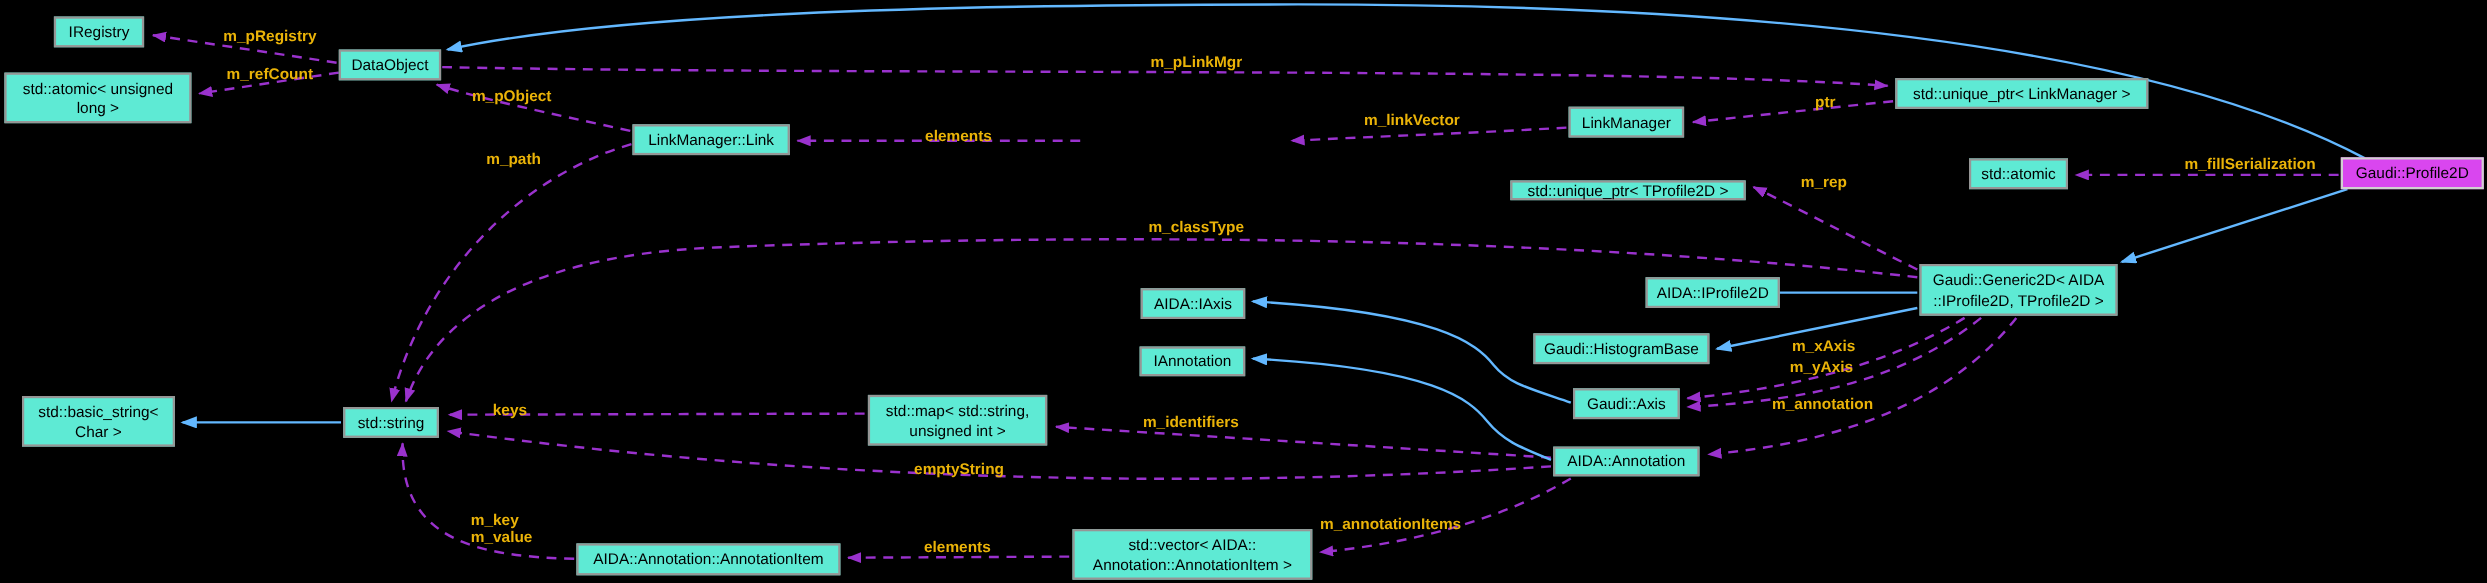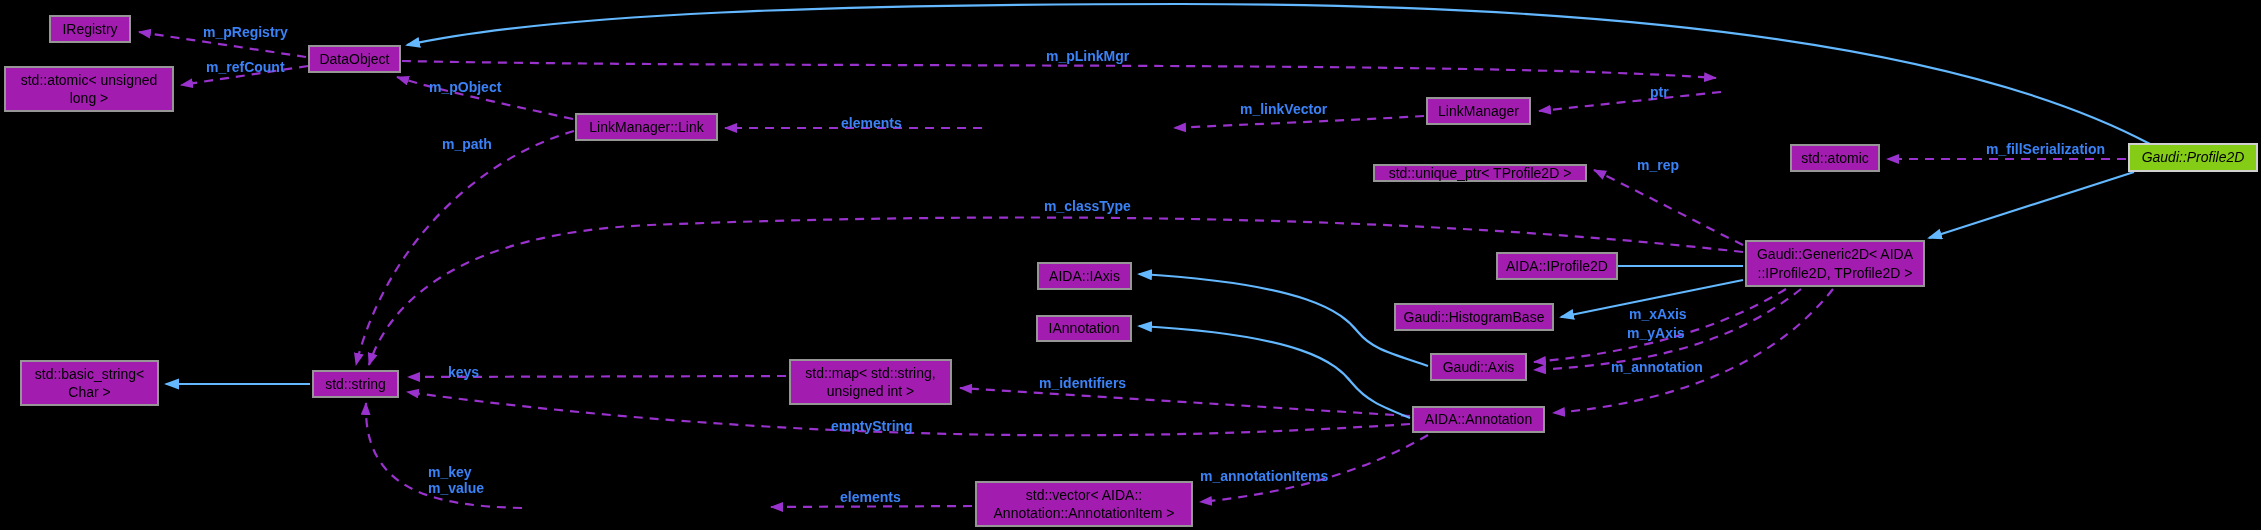--- a/index.html
+++ b/index.html
@@ -1,23 +1,23 @@
 <!DOCTYPE html>
 <html><head>
 <meta charset="utf-8">
 <style>
   html,body{margin:0;padding:0;background:#000;}
   #stage{position:relative;width:2261px;height:530px;background:#000;overflow:hidden;
          font-family:"Liberation Sans",sans-serif;}
   #edges{position:absolute;left:0;top:0;}
-  .node{position:absolute;box-sizing:border-box;background:#a21caf;border:2px solid #969696;
+  .node{position:absolute;box-sizing:border-box;background:#5eead4;border:2px solid #969696;
         color:#000;display:flex;align-items:center;justify-content:center;text-align:center;
         font:400 14px/1.3 "Liberation Sans",sans-serif;white-space:pre-line;cursor:pointer;}
-  .node.hl{background:#84cc16;border-color:#d0d0d0;font-style:italic;}
-  .elabel{position:absolute;color:#3b82f6;font:600 14px/1.15 "Liberation Sans",sans-serif;
+  .node.hl{background:#d946ef;border-color:#d0d0d0;}
+  .elabel{position:absolute;color:#eab308;font:600 14px/1.15 "Liberation Sans",sans-serif;
           white-space:pre-line;}
   .elabel.center{text-align:left;width:70px;}
 </style>
 </head>
 <body>
 
 <div id="stage">
 
   <svg id="edges" width="2261" height="530" viewBox="0 0 2261 530">
     <defs>
@@ -60,36 +60,38 @@
       <path d="M 310 384 L 166 384" marker-end="url(#aB)"></path>
     </g>
   </svg>
 
   <div class="node" style="left:49px;top:15px;width:82px;height:28px">IRegistry</div>
   <div class="node" style="left:4px;top:66px;width:170px;height:46px">std::atomic&lt; unsigned
 long &gt;</div>
   <div class="node" style="left:308px;top:45px;width:93px;height:28px">DataObject</div>
   <div class="node" style="left:575px;top:113px;width:143px;height:28px">LinkManager::Link</div>
   <div class="node" style="left:1426px;top:97px;width:105px;height:28px">LinkManager</div>
+  <div class="node" style="left:1723px;top:71px;width:230px;height:28px">std::unique_ptr&lt; LinkManager &gt;</div>
   <div class="node" style="left:1790px;top:144px;width:90px;height:28px">std::atomic</div>
   <div class="node hl" style="left:2128px;top:143px;width:130px;height:29px">Gaudi::Profile2D</div>
   <div class="node" style="left:1373px;top:164px;width:214px;height:18px">std::unique_ptr&lt; TProfile2D &gt;</div>
   <div class="node" style="left:1496px;top:252px;width:122px;height:28px">AIDA::IProfile2D</div>
   <div class="node" style="left:1745px;top:240px;width:180px;height:47px">Gaudi::Generic2D&lt; AIDA
 ::IProfile2D, TProfile2D &gt;</div>
   <div class="node" style="left:1394px;top:303px;width:160px;height:28px">Gaudi::HistogramBase</div>
   <div class="node" style="left:1037px;top:262px;width:95px;height:28px">AIDA::IAxis</div>
   <div class="node" style="left:1036px;top:315px;width:96px;height:27px">IAnnotation</div>
   <div class="node" style="left:1430px;top:353px;width:97px;height:28px">Gaudi::Axis</div>
   <div class="node" style="left:1412px;top:406px;width:133px;height:27px">AIDA::Annotation</div>
   <div class="node" style="left:20px;top:360px;width:139px;height:46px">std::basic_string&lt;
 Char &gt;</div>
   <div class="node" style="left:312px;top:370px;width:87px;height:28px">std::string</div>
   <div class="node" style="left:789px;top:359px;width:163px;height:46px">std::map&lt; std::string,
 unsigned int &gt;</div>
+  <div class="node" style="left:524px;top:494px;width:240px;height:29px">AIDA::Annotation::AnnotationItem</div>
   <div class="node" style="left:975px;top:481px;width:218px;height:46px">std::vector&lt; AIDA::
 Annotation::AnnotationItem &gt;</div>
 
   <span class="elabel" style="left:203px;top:24px">m_pRegistry</span>
   <span class="elabel" style="left:206px;top:59px">m_refCount</span>
   <span class="elabel" style="left:1046px;top:48px">m_pLinkMgr</span>
   <span class="elabel" style="left:429px;top:79px">m_pObject</span>
   <span class="elabel" style="left:442px;top:136px">m_path</span>
   <span class="elabel" style="left:841px;top:115px">elements</span>
   <span class="elabel" style="left:1240px;top:101px">m_linkVector</span>

